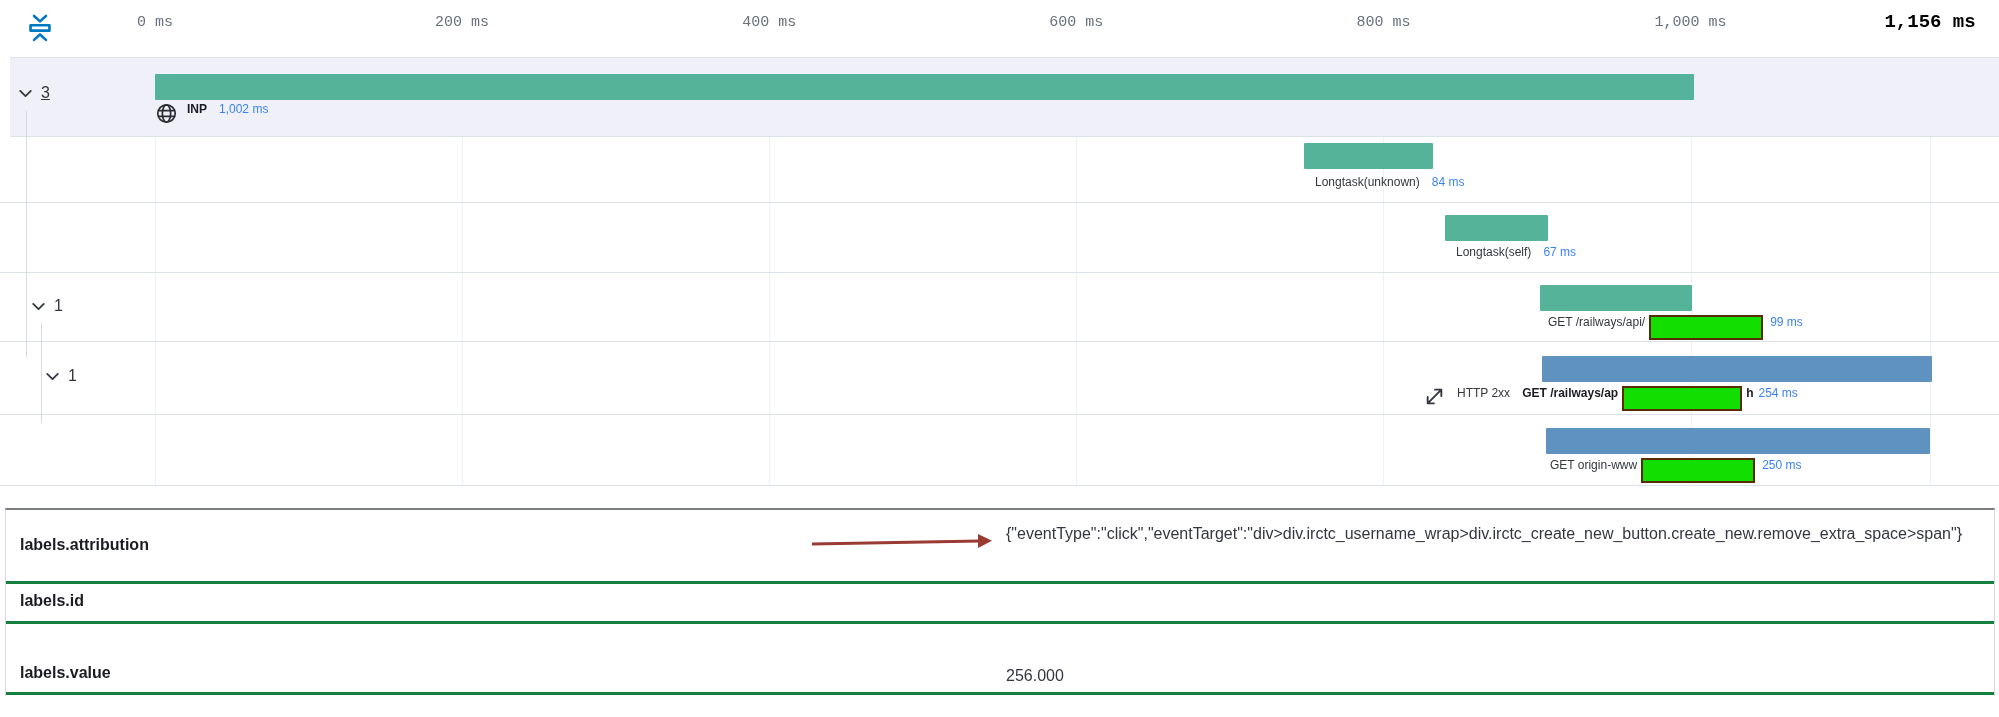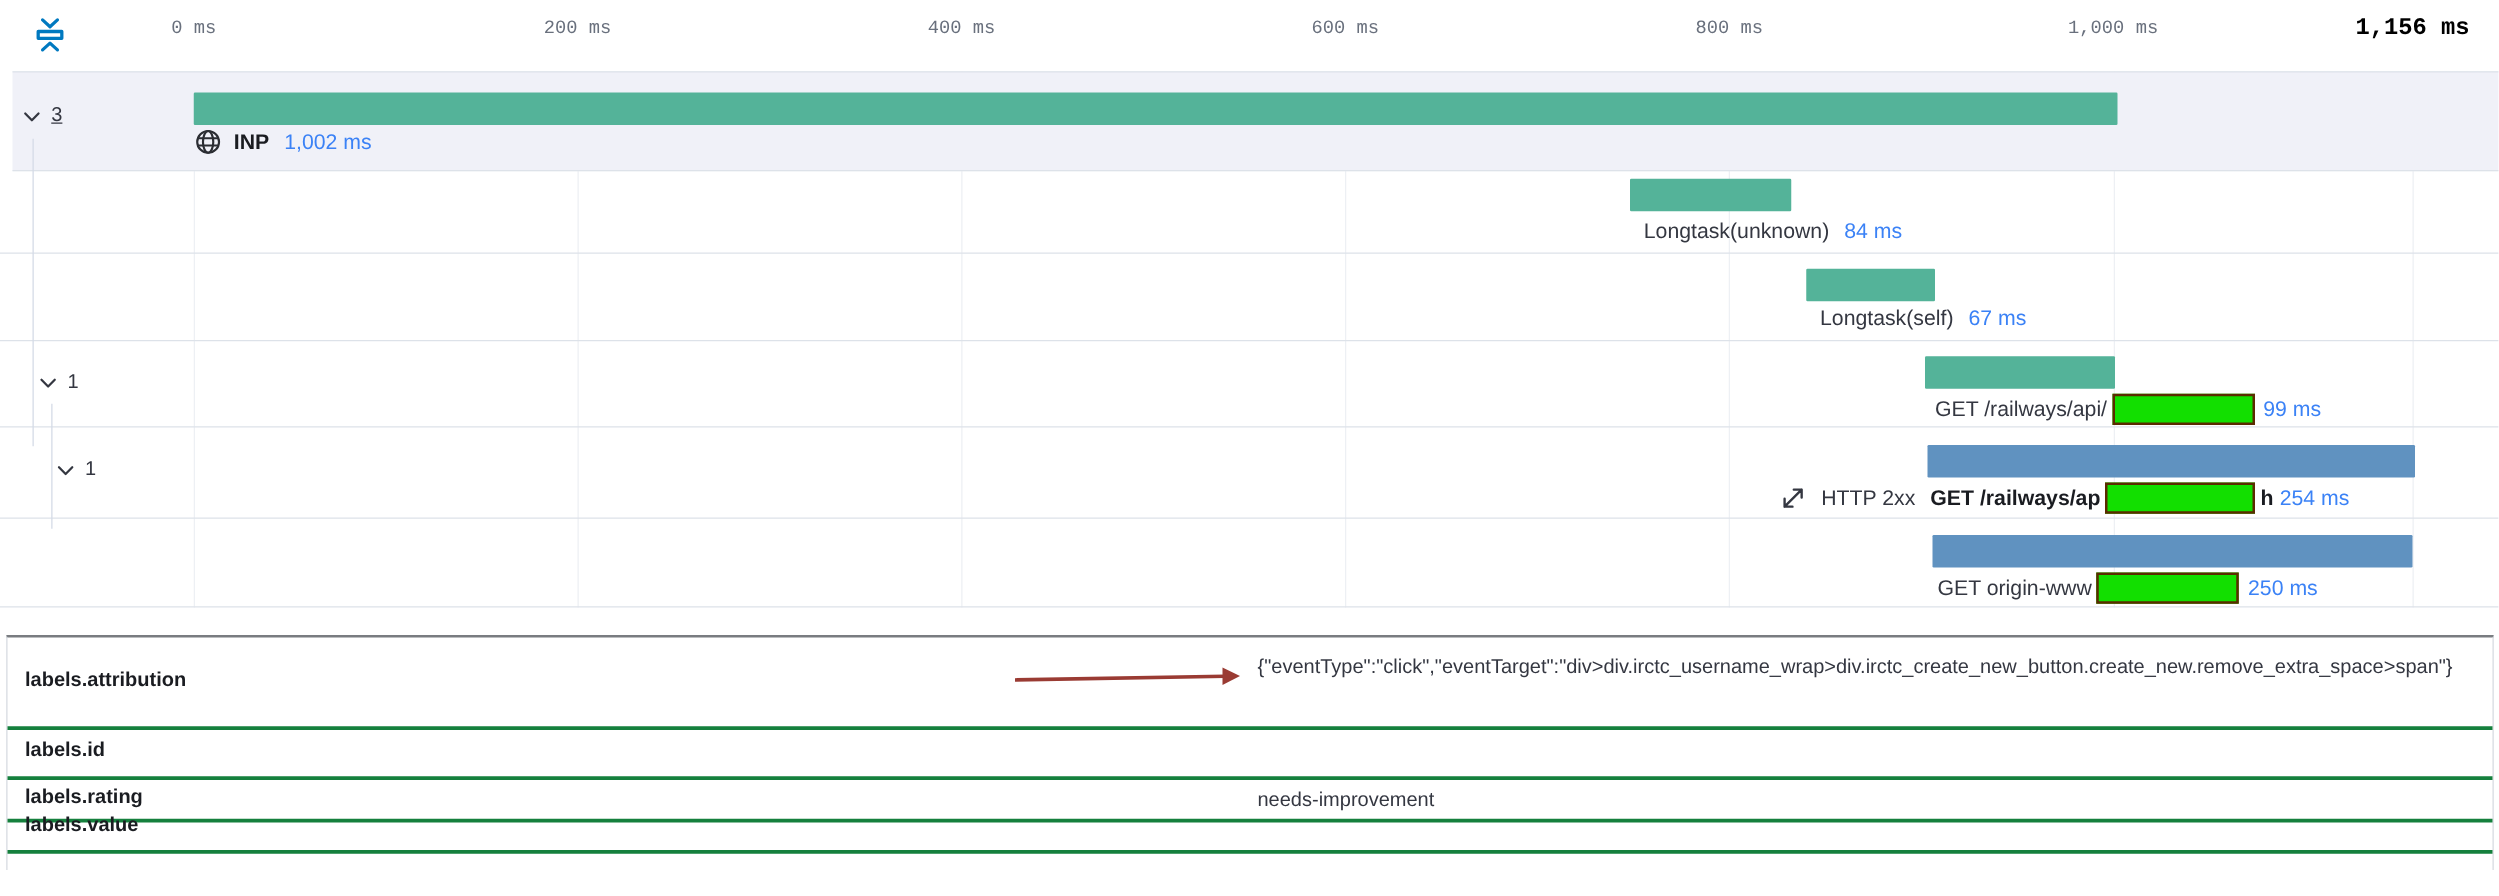--- a/index.html
+++ b/index.html
@@ -22,38 +22,38 @@
   .row4{top:216px;height:68px;}
   .row5{top:285px;height:72px;}
   .row6{top:358px;height:70px;}
   .bar{position:absolute;height:26px;border-radius:1px;cursor:pointer;}
   .connector{position:absolute;width:1px;background:#d3dae6;}
 
   .badge{position:absolute;display:flex;align-items:center;gap:7px;font-size:16px;color:#343741;cursor:pointer;}
   .badge .num{color:#343741;}
   .badge .underlined{text-decoration:underline;}
 
-  .wf-label{position:absolute;display:flex;align-items:center;gap:9px;font-size:17px;color:#343741;white-space:nowrap;cursor:pointer;}
+  .wf-label{position:absolute;display:flex;gap:9px;font-size:12px;color:#343741;white-space:nowrap;cursor:pointer;}
   .wf-label .dur{color:#3b82f6;margin-left:3px;}
   .wf-label .bold{font-weight:700;color:#1a1c21;}
   .redaction{display:inline-block;width:110px;height:21px;background:#12df00;border:2px solid #5b2b00;margin:0 2px;vertical-align:middle;}
   .redaction.wide{width:116px;}
 
   
   .meta-panel{position:absolute;left:5px;top:508px;width:1988px;height:186px;
               border-top:2px solid #797c80;border-left:1px solid #d6dae0;border-right:1px solid #d6dae0;background:#fff;}
   .meta-row{position:absolute;left:0;width:100%;border-bottom:3px solid #15803d;}
   .meta-key{position:absolute;left:14px;font-size:16px;font-weight:700;color:#1a1c21;}
   .meta-value{position:absolute;left:1000px;width:975px;font-size:16px;color:#343741;line-height:24px;word-break:break-all;}
   .mr-attr{top:0;height:71px;}
   .mr-attr .meta-key{top:26px;}
   .mr-attr .meta-value{top:12px;}
   .mr-id{top:72px;height:39px;}   .mr-id .meta-key{top:10px;}   .mr-id .meta-value{top:10px;}
   .mr-rating{top:112px;height:33px;} .mr-rating .meta-key{top:7px;} .mr-rating .meta-value{top:7px;}
-  .mr-value{top:134px;height:36px;}  .mr-value .meta-key{top:8px;}  .mr-value .meta-value{top:8px;}
+  .mr-value{top:146px;height:36px;}  .mr-value .meta-key{top:8px;}  .mr-value .meta-value{top:8px;}
   .red-arrow{position:absolute;left:808px;top:532px;}
 
   svg{display:block;}
 </style>
 </head>
 <body>
 
 <div id="app">
 
   <div class="ruler">
@@ -176,26 +176,23 @@
   </div>
 
   <div class="meta-panel">
     <div class="meta-row mr-attr">
       <span class="meta-key">labels.attribution</span>
       <span class="meta-value">{"eventType":"click","eventTarget":"div&gt;div.irctc_username_wrap&gt;div.irctc_create_new_button.create_new.remove_extra_space&gt;span"}</span>
     </div>
     <div class="meta-row mr-id">
       <span class="meta-key">labels.id</span>
     </div>
-    <div class="meta-row mr-rating">
-      <span class="meta-key">labels.rating</span>
-      <span class="meta-value">needs-improvement</span>
-    </div>
     <div class="meta-row mr-value">
       <span class="meta-key">labels.value</span>
+      <span class="meta-value">256.000</span>
     </div>
   </div>
 
   <svg class="red-arrow" width="190" height="22" viewBox="0 0 190 22">
     <line x1="4" y1="12" x2="172" y2="9" stroke="#9a3b33" stroke-width="3"></line>
     <path d="M170 2 L184 8.8 L170 16 Z" fill="#9a3b33"></path>
   </svg>
 
 </div>
 

